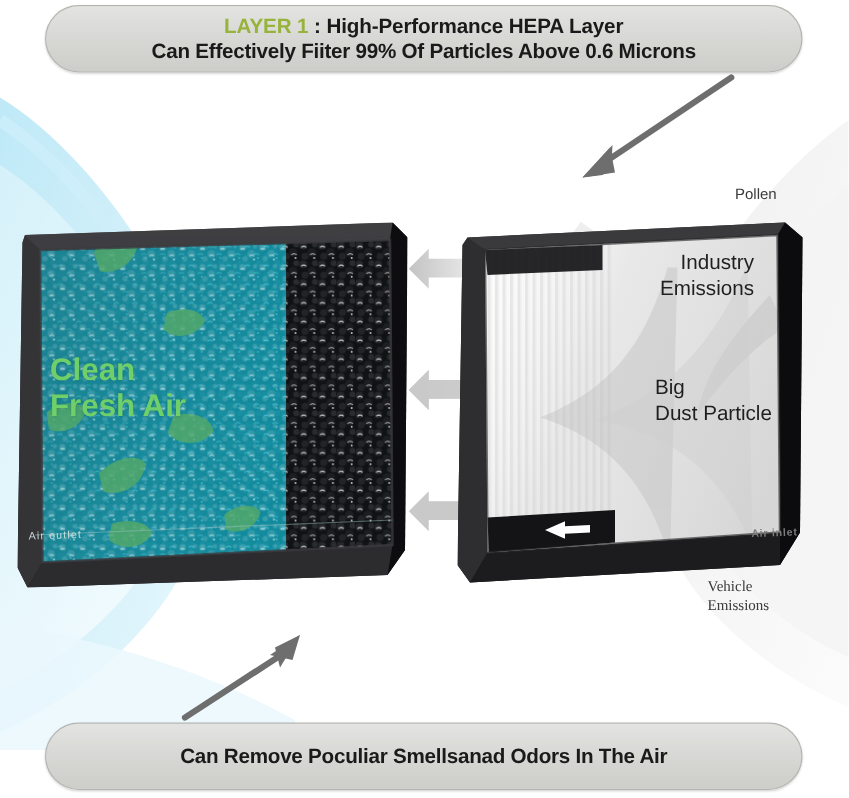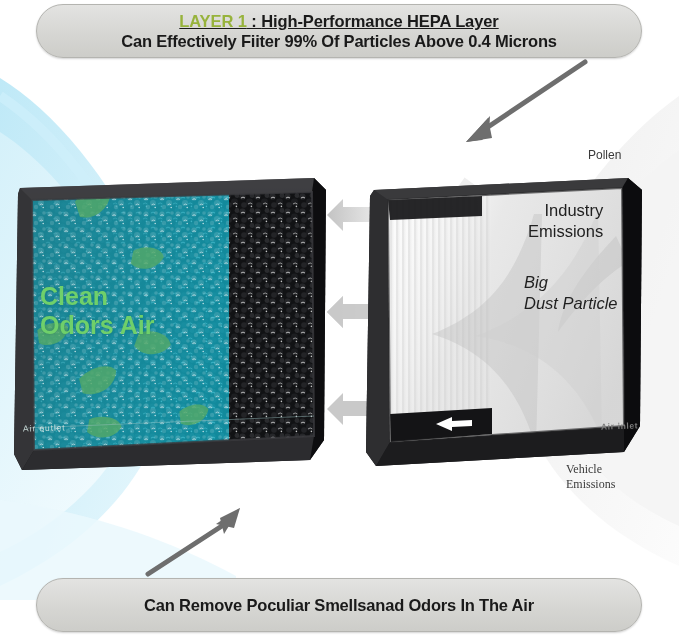--- a/index.html
+++ b/index.html
@@ -36,21 +36,20 @@
     line-height: 1.12;
   }
   .banner.top { top: 4px; }
   .banner.bottom { top: 578px; }
   .banner-line1 {
     font-size: 16.5px;
     font-weight: 700;
     color: #1a1a1a;
     white-space: nowrap;
     letter-spacing: -0.1px;
-    text-decoration: underline;
   }
   .banner-line1 .layer-tag { color: #97b33c; }
   .banner-line2 {
     font-size: 16.5px;
     font-weight: 700;
     color: #1a1a1a;
     white-space: nowrap;
     letter-spacing: -0.2px;
     margin-top: 1px;
   }
@@ -81,21 +80,21 @@
 
   .panel-label {
     position: absolute;
     font-size: 16.5px;
     color: #1f1f1f;
     line-height: 1.3;
     white-space: pre-line;
     font-weight: 400;
   }
   #label-industry { left: 528px; top: 200px; text-align: right; }
-  #label-dust     { left: 524px; top: 272px; font-style: italic; }
+  #label-dust     { left: 524px; top: 300px; }
   #label-hcho     { left: 518px; top: 371px; }
 
   #label-airin {
     position: absolute;
     left: 400px; top: 284px;
     font-size: 17px;
     font-weight: 700;
     color: #111111;
     line-height: 1.32;
     white-space: pre-line;
@@ -179,21 +178,21 @@
       <path d="M679,150 C628,186 568,262 552,336 C538,408 590,486 679,526 L679,150 Z" fill="#f4f4f4" opacity="0.9"></path>
       <path d="M460,184 C520,226 560,280 544,340 C530,394 474,424 420,430" fill="none" stroke="#e2e2e2" stroke-width="16" opacity="0.6"></path>
       <path d="M560,210 C536,262 508,300 452,324 C508,346 540,386 556,440 L560,210 Z" fill="#e6e6e6" opacity="0.55"></path>
     </svg>
   </div>
 
   <div class="banner top">
     <div class="banner-line1">
       <span class="layer-tag">LAYER 1</span><span> :  </span><span>High-Performance HEPA Layer</span>
     </div>
-    <div class="banner-line2">Can Effectively Fiiter 99% Of Particles Above 0.4 Microns</div>
+    <div class="banner-line2">Can Effectively Fiiter 99% Of Particles Above 0.6 Microns</div>
   </div>
 
   <div class="banner bottom">
     <div class="banner-line2">Can Remove Poculiar Smellsanad Odors In The Air</div>
   </div>
 
   <div id="left-filter">
     <svg width="312" height="292" viewBox="0 0 312 292">
       <defs>
 
@@ -265,21 +264,21 @@
         </g>
       </g>
 
       <path d="M18,22 L298,14 L300,258 L20,272 Z" fill="none" stroke="#3b3b3e" stroke-width="2" opacity="0.8"></path>
 
       <path d="M14,250 L300,238" stroke="#9fc4c4" stroke-width="1" opacity="0.45"></path>
     </svg>
   </div>
 
   <div id="label-clean">Clean
-Odors Air</div>
+Fresh Air</div>
   <div id="label-air-outlet">Air  outlet</div>
 
   <div class="flow-arrow" id="arrow-flow-1">
     <svg width="48" height="34" viewBox="0 0 48 34">
       <defs>
         <linearGradient id="arrGrad1" x1="1" y1="0" x2="0" y2="0">
           <stop offset="0%" stop-color="#e6e6e6"></stop>
           <stop offset="100%" stop-color="#c3c3c3"></stop>
         </linearGradient>
       </defs>

